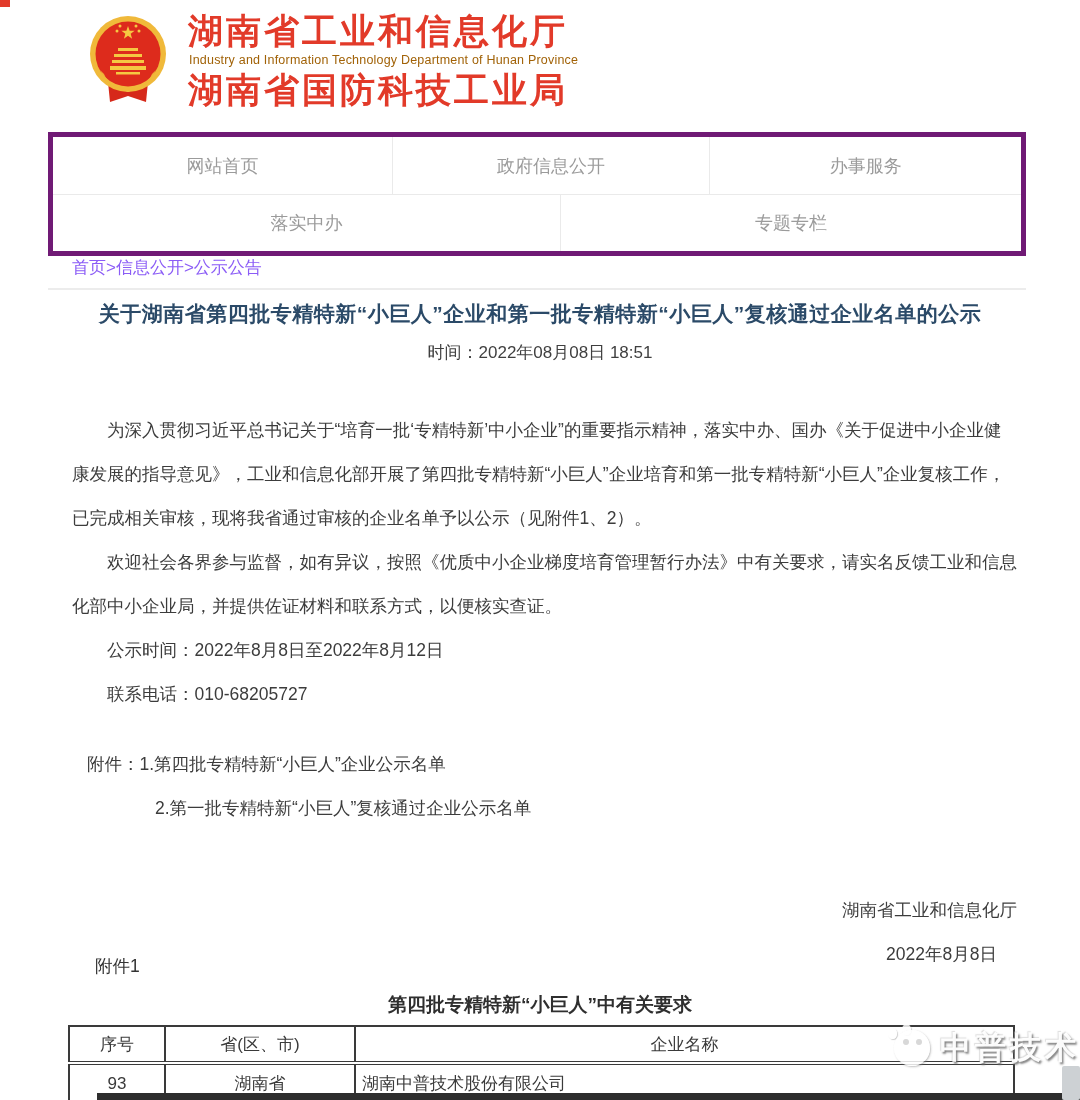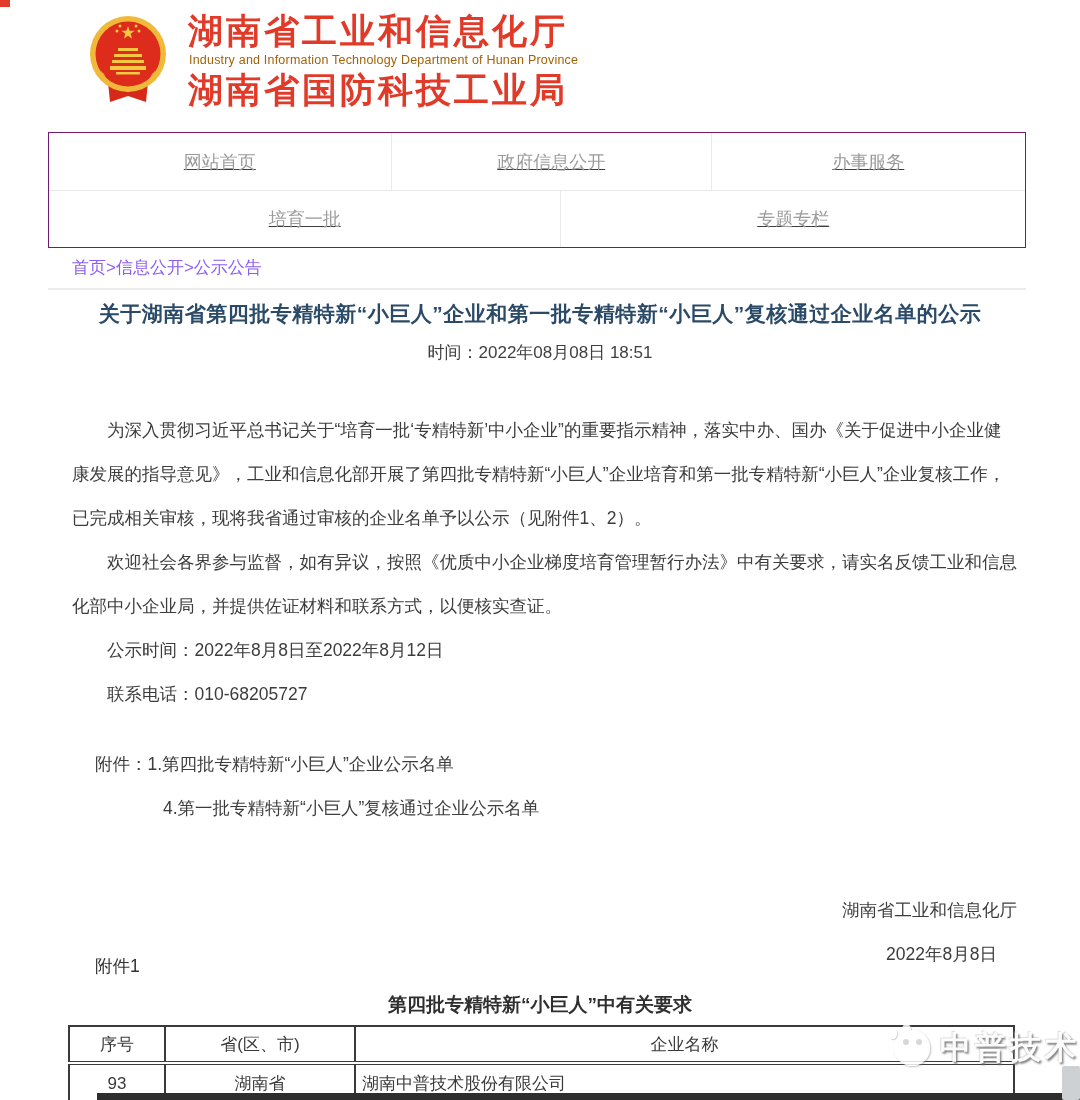--- a/index.html
+++ b/index.html
@@ -15,21 +15,21 @@
   .corner-mark { position: absolute; left: 0; top: 0; width: 10px; height: 7px; background: #e23b2b; }
 
   
   .site-header { position: absolute; left: 88px; top: 10px; display: flex; align-items: center; gap: 20px; }
   .emblem { width: 80px; height: 100px; flex: 0 0 auto; }
   .org-names { display: flex; flex-direction: column; }
   .org-cn { font-size: 35px; font-weight: bold; color: #e23a29; letter-spacing: 3px; line-height: 1.12; }
   .org-en { font-size: 12.5px; color: #a16207; letter-spacing: 0.2px; margin: 2px 0 3px 1px; }
 
   
-  .main-nav { position: absolute; left: 48px; top: 132px; width: 978px; border: 1px solid #701a75; text-decoration: underline; }
+  .main-nav { position: absolute; left: 48px; top: 132px; width: 978px; border: 5px solid #701a75; }
   .nav-row { display: flex; height: 57px; }
   .nav-row + .nav-row { border-top: 1px solid #eaeaea; }
   .nav-cell {
     display: flex; align-items: center; justify-content: center;
     font-size: 18px; color: #9b9b9b; cursor: pointer;
   }
   .nav-cell + .nav-cell { border-left: 1px solid #eaeaea; }
   .nav-row1 .nav-cell:nth-child(1) { width: 35%; }
   .nav-row1 .nav-cell:nth-child(2) { width: 32.8%; }
   .nav-row1 .nav-cell:nth-child(3) { width: 32.2%; }
@@ -53,21 +53,21 @@
     position: absolute; left: 40px; top: 341px; width: 1000px;
     text-align: center; font-size: 17px; color: #3f3f3f;
   }
 
   
   .article-body {
     position: absolute; left: 72px; top: 408px; width: 945px;
     font-size: 17.5px; color: #3c3c3c; line-height: 44px;
   }
   .article-body p { text-indent: 2em; }
-  .attachments { margin-top: 26px; margin-left: 23px; }
+  .attachments { margin-top: 26px; margin-left: 15px; }
   .attach-line2 { padding-left: 68px; }
   .signature { margin-top: 58px; text-align: right; padding-right: 0px; }
   .signature .sig-date { padding-right: 20px; }
 
   
   .annex-label { position: absolute; left: 95px; top: 954px; font-size: 17.5px; color: #333; }
   .annex-table-title {
     position: absolute; left: 40px; top: 992px; width: 1000px;
     text-align: center; font-size: 19px; font-weight: bold; color: #2f2f2f;
   }
@@ -149,40 +149,40 @@
     </div>
   </div>
 
   <div class="main-nav">
     <div class="nav-row nav-row1">
       <div class="nav-cell">网站首页</div>
       <div class="nav-cell">政府信息公开</div>
       <div class="nav-cell">办事服务</div>
     </div>
     <div class="nav-row nav-row2">
-      <div class="nav-cell">培育一批</div>
+      <div class="nav-cell">落实中办</div>
       <div class="nav-cell">专题专栏</div>
     </div>
   </div>
 
   <div class="breadcrumb-bar">
     <div class="breadcrumb">首页&gt;信息公开&gt;公示公告</div>
   </div>
 
   <div class="article-title">关于湖南省第四批专精特新“小巨人”企业和第一批专精特新“小巨人”复核通过企业名单的公示</div>
   <div class="article-time">时间：2022年08月08日 18:51</div>
 
   <div class="article-body">
     <p>为深入贯彻习近平总书记关于“培育一批‘专精特新’中小企业”的重要指示精神，落实中办、国办《关于促进中小企业健康发展的指导意见》，工业和信息化部开展了第四批专精特新“小巨人”企业培育和第一批专精特新“小巨人”企业复核工作，已完成相关审核，现将我省通过审核的企业名单予以公示（见附件1、2）。</p>
     <p>欢迎社会各界参与监督，如有异议，按照《优质中小企业梯度培育管理暂行办法》中有关要求，请实名反馈工业和信息化部中小企业局，并提供佐证材料和联系方式，以便核实查证。</p>
     <p>公示时间：2022年8月8日至2022年8月12日</p>
     <p>联系电话：010-68205727</p>
     <div class="attachments">
       <div>附件：1.第四批专精特新“小巨人”企业公示名单</div>
-      <div class="attach-line2">4.第一批专精特新“小巨人”复核通过企业公示名单</div>
+      <div class="attach-line2">2.第一批专精特新“小巨人”复核通过企业公示名单</div>
     </div>
     <div class="signature">
       <div>湖南省工业和信息化厅</div>
       <div class="sig-date">2022年8月8日</div>
     </div>
   </div>
 
   <div class="annex-label">附件1</div>
   <div class="annex-table-title">第四批专精特新“小巨人”中有关要求</div>
 

